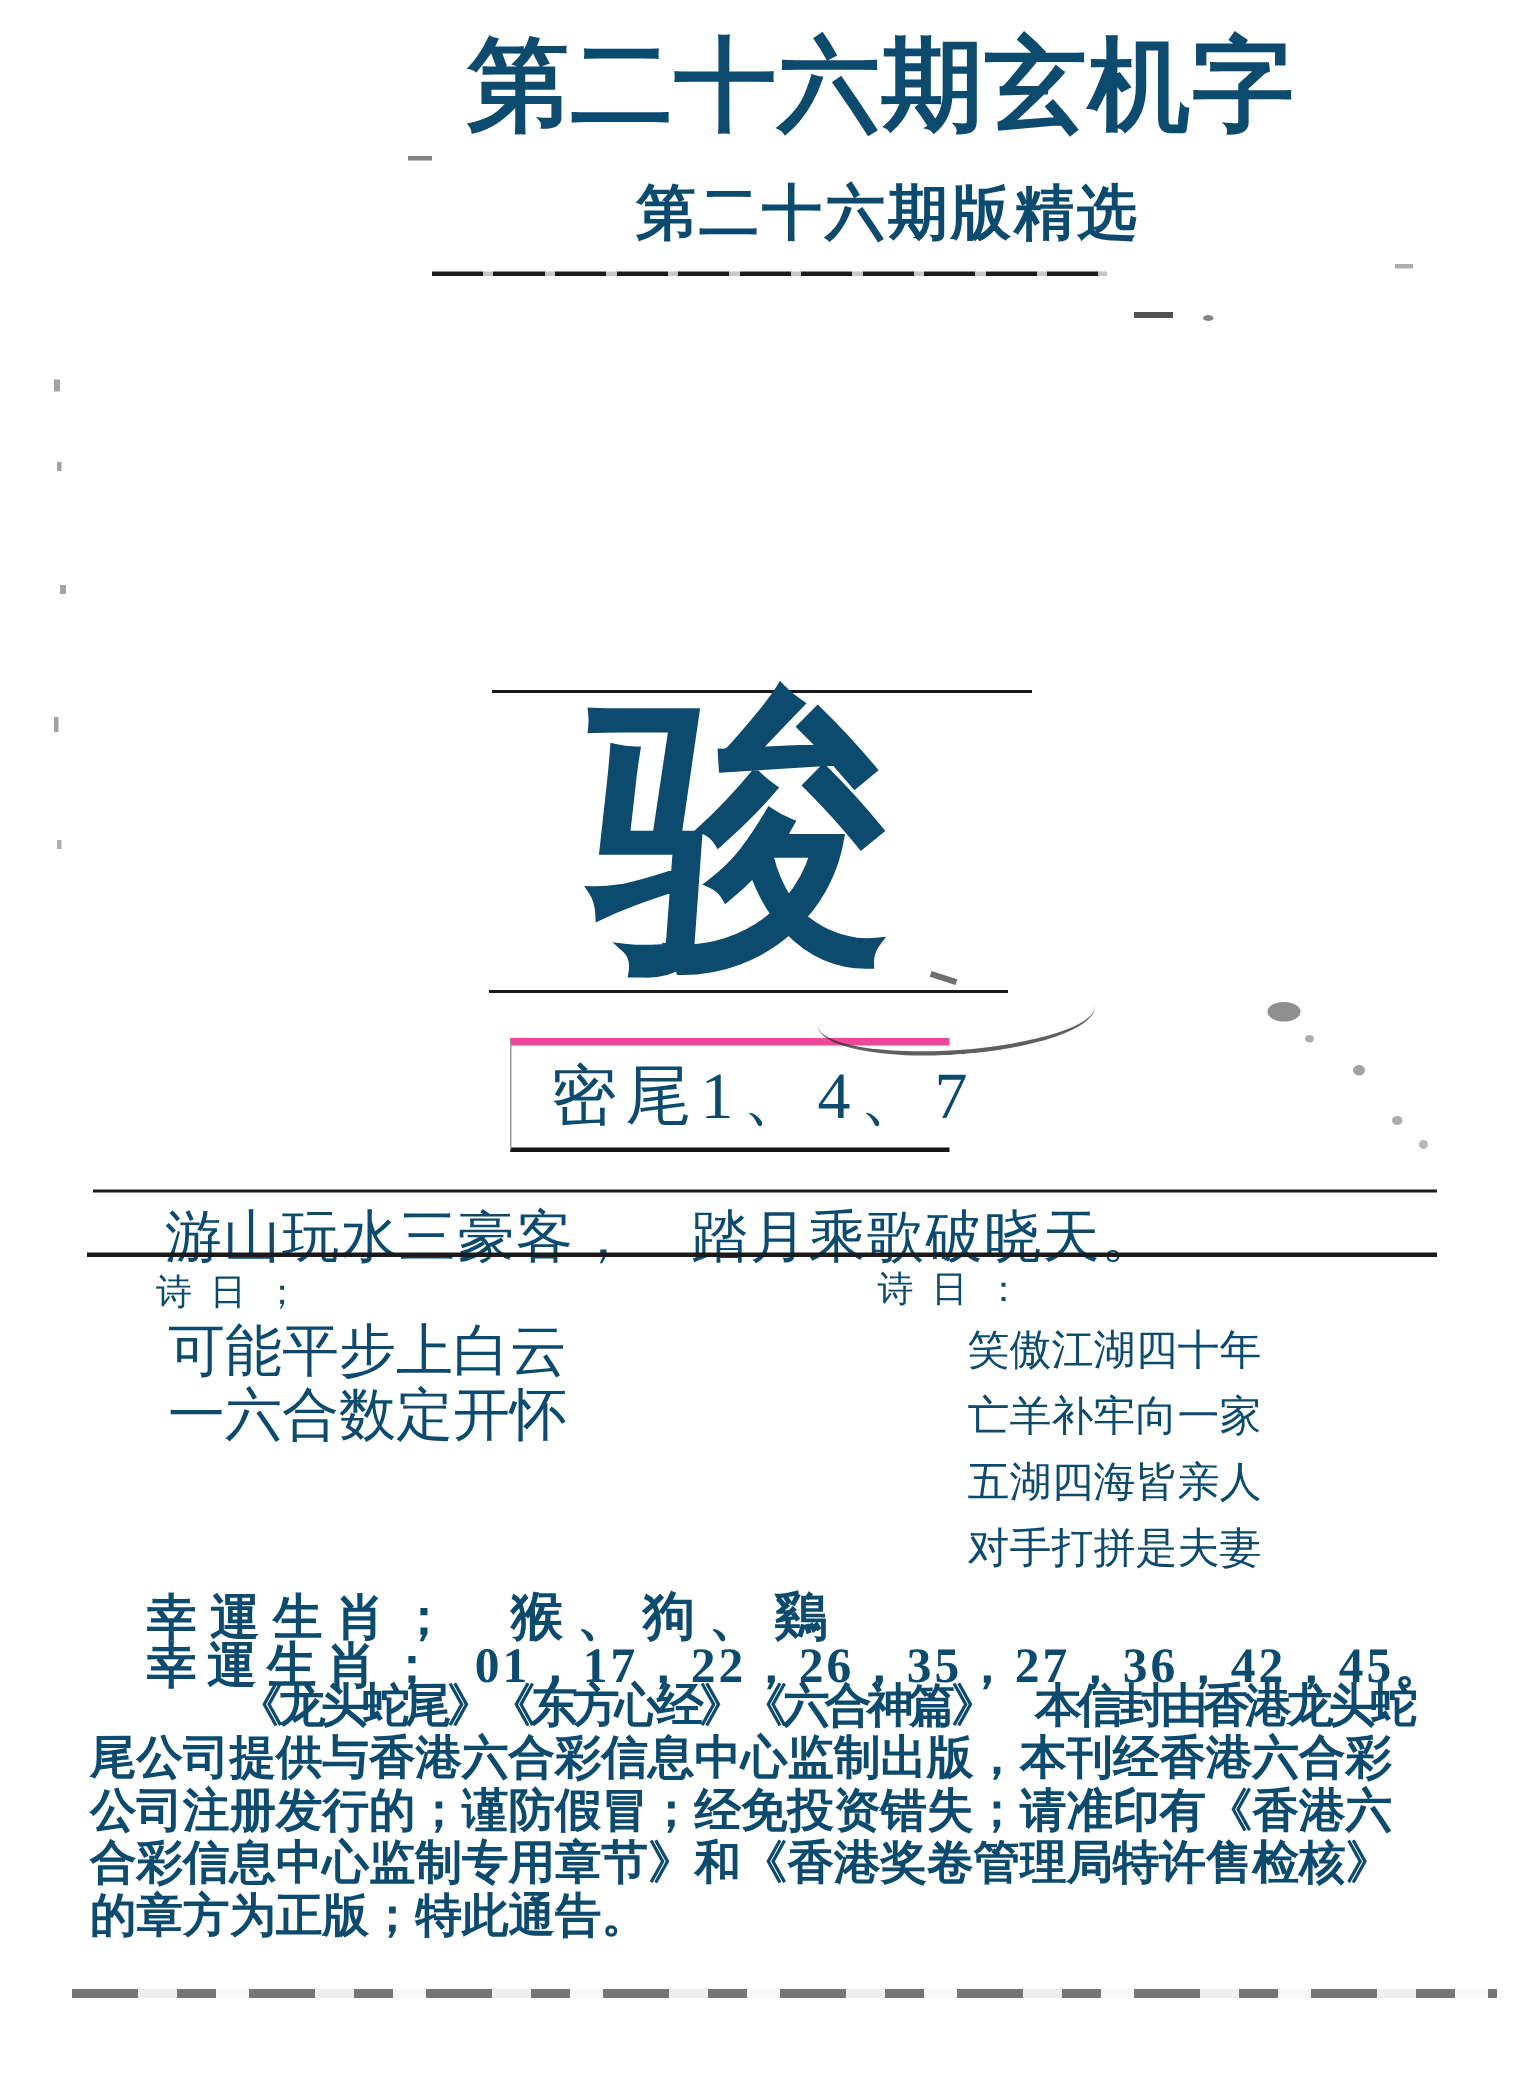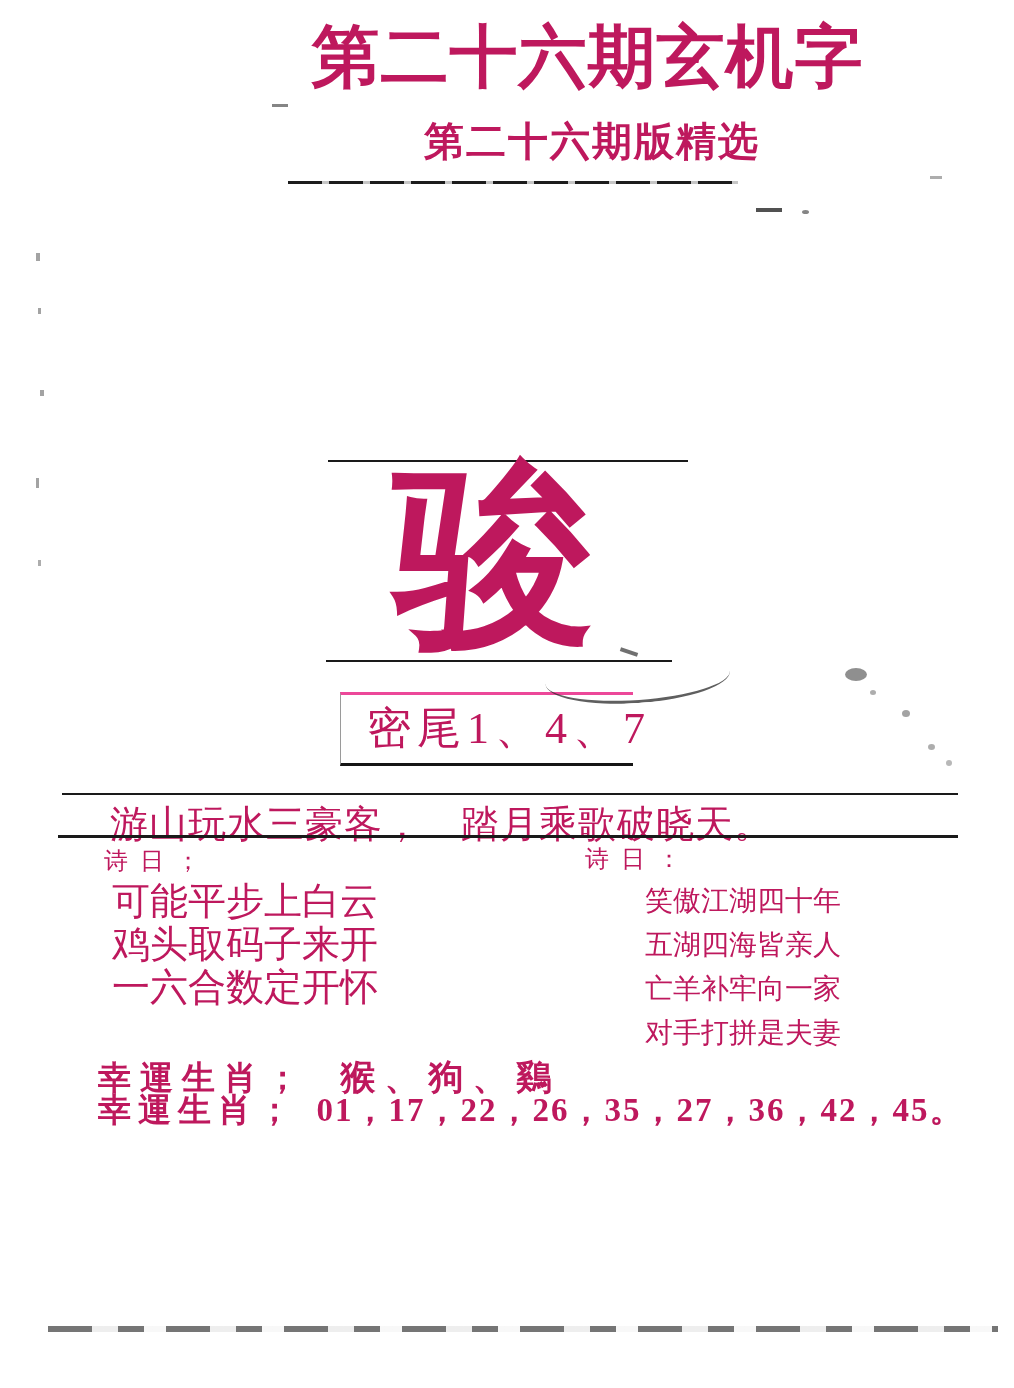--- a/index.html
+++ b/index.html
@@ -2,21 +2,21 @@
 <html><head>
 <meta charset="utf-8">
 <style>
   html,body{margin:0;padding:0;background:#e8e8e8;}
   .page{
     position:relative;
     width:1014px;height:1388px;
     margin:0 auto;
     background:#ffffff;
     overflow:hidden;
-    color:#be185d;
+    color:#0c4a6e;
     font-family:"Liberation Serif","DejaVu Serif",serif;
   }
   .abs{position:absolute;}
   
   .title-main{
     left:295px;top:12px;width:585px;
     font-size:68px;font-weight:bold;
     text-align:center;letter-spacing:1px;
     font-family:"Liberation Serif","DejaVu Serif",serif;
     white-space:nowrap;
@@ -43,21 +43,21 @@
   .rule{background:#1a1a1a;}
   .rule-char-top{left:328px;top:460px;width:360px;height:2px;}
   .big-char{
     left:313px;top:452px;width:362px;height:212px;
     font-size:200px;line-height:212px;font-weight:bold;
     text-align:center;white-space:nowrap;
   }
   .rule-char-bottom{left:326px;top:660px;width:346px;height:2px;}
   .secret-box{
     left:340px;top:692px;width:266px;
-    border-top:3px solid #ec4899;
+    border-top:5px solid #ec4899;
     border-bottom:3px solid #161616;
     border-left:1px solid #9a9a9a;
     padding:4px 0 5px 26px;
     font-size:44px;letter-spacing:6px;
     white-space:nowrap;
   }
   
   .rule-couplet-top{left:62px;top:793px;width:896px;height:2px;}
   .couplet{
     left:62px;top:799px;width:896px;padding-left:48px;
@@ -139,45 +139,51 @@
   </div>
 
   <div class="abs rule rule-couplet-top"></div>
   <div class="abs couplet">游山玩水三豪客，　踏月乘歌破晓天。</div>
   <div class="abs rule rule-couplet-bottom"></div>
 
   <div class="abs poem poem-left">
     <div class="poem-label">诗日；</div>
     <div class="poem-lines">
       <div>可能平步上白云</div>
-      <div>鸡头取码子来开</div>
       <div>一六合数定开怀</div>
     </div>
   </div>
 
   <div class="abs poem poem-right">
     <div class="poem-label">诗日：</div>
     <div class="poem-lines">
       <div>笑傲江湖四十年</div>
+      <div>亡羊补牢向一家</div>
       <div>五湖四海皆亲人</div>
-      <div>亡羊补牢向一家</div>
       <div>对手打拼是夫妻</div>
     </div>
   </div>
 
   <div class="abs zodiac-row">
     <span class="zodiac-label">幸運生肖；</span>
     <span class="zodiac-value">猴、狗、鷄</span>
   </div>
 
   <div class="abs numbers-row">
     <span class="numbers-label">幸運生肖；</span>
     <span class="numbers-value">01，17，22，26，35，27，36，42，45。</span>
   </div>
 
+  <div class="abs notice">
+    <div class="nline1">《龙头蛇尾》《东方心经》《六合神篇》　本信封由香港龙头蛇</div>
+    <div>尾公司提供与香港六合彩信息中心监制出版，本刊经香港六合彩</div>
+    <div>公司注册发行的；谨防假冒；经免投资错失；请准印有《香港六</div>
+    <div>合彩信息中心监制专用章节》和《香港奖卷管理局特许售检核》</div>
+    <div>的章方为正版；特此通告。</div>
+  </div>
 
   <div class="abs artifact a-sub-dash"></div>
   <div class="abs artifact a-dash1"></div>
   <div class="abs artifact a-dot1"></div>
   <div class="abs artifact a-dash2"></div>
   <div class="abs artifact a-speck1"></div>
   <div class="abs artifact a-speck2"></div>
   <div class="abs artifact a-speck3"></div>
   <div class="abs artifact a-speck4"></div>
   <div class="abs artifact a-speck5"></div>

